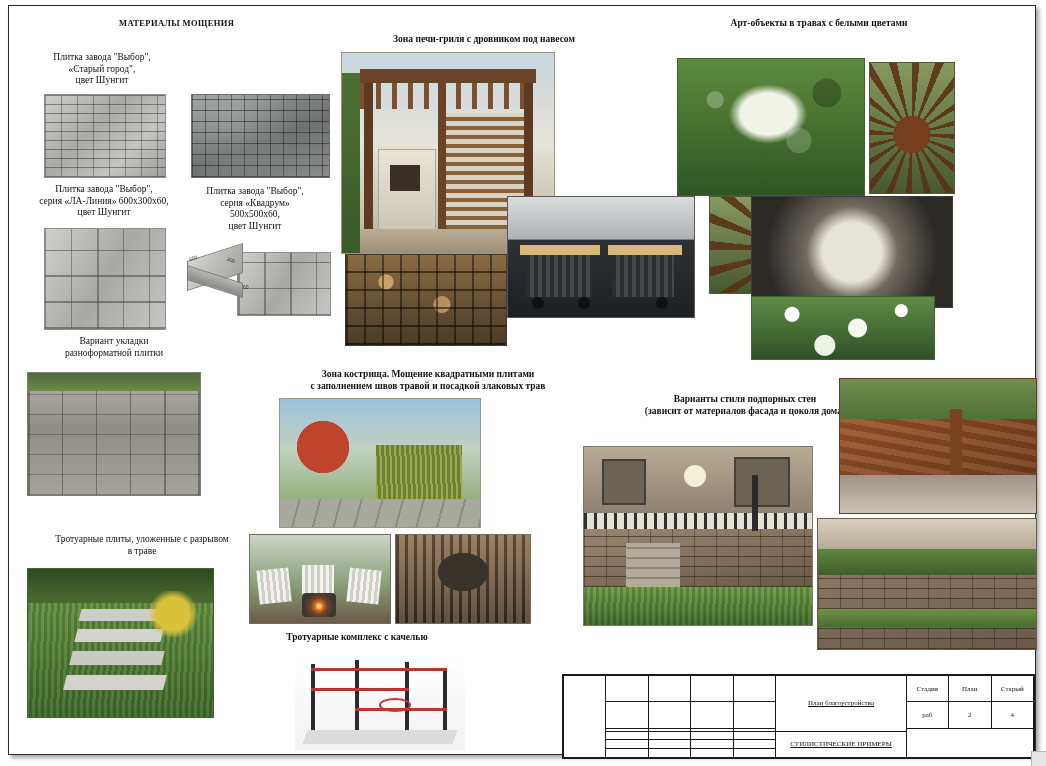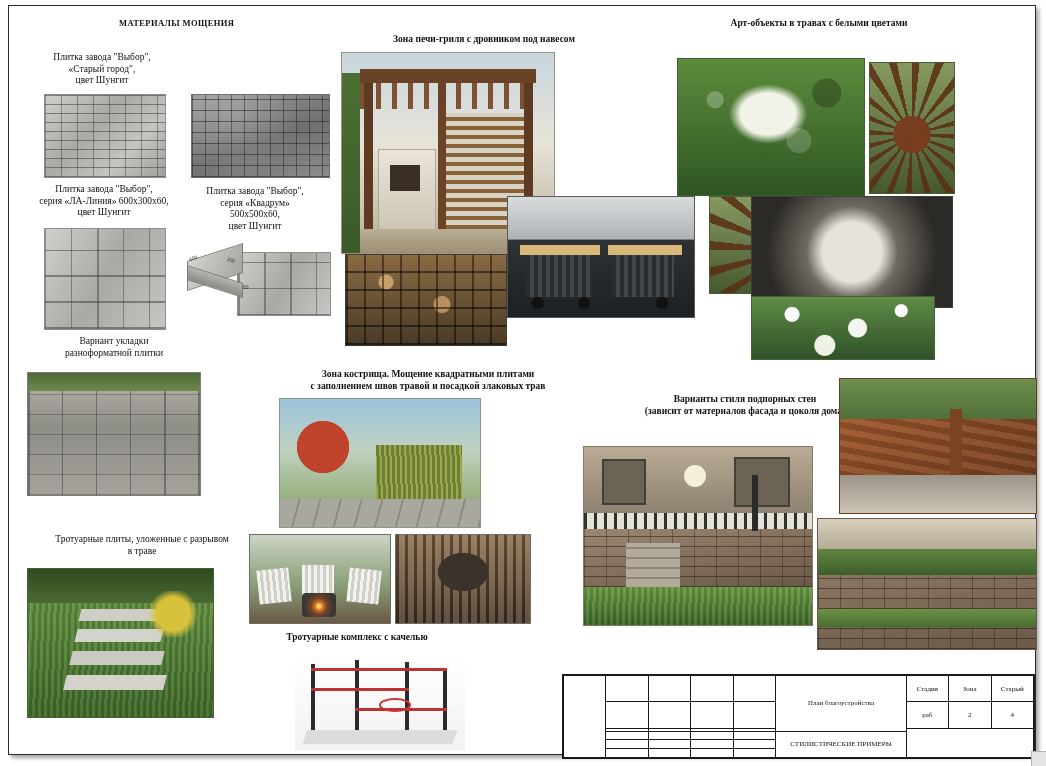--- a/index.html
+++ b/index.html
@@ -171,21 +171,21 @@
   #stamp table{border-collapse:collapse;width:100%;height:100%;table-layout:fixed;}
   #stamp td{
     border:0.7px solid #1a1a1a;
     font-size:7px;
     text-align:center;
     vertical-align:middle;
     font-family:"Liberation Serif", serif;
     color:#111;
     padding:0;
   }
-  .stamp-title{font-size:7.5px;}
+  .stamp-title{font-size:7.5px;text-decoration:underline;}
   .scroll-corner{
     position:absolute;right:0;bottom:0;width:14px;height:14px;background:#e6e6e6;border-left:1px solid #b5b5b5;border-top:1px solid #b5b5b5;
   }
 </style>
 </head>
 <body>
 
 <div id="sheet">
   <div id="frame">
 
@@ -332,21 +332,21 @@
       <table>
         <tbody>
             <tr>
           <td rowspan="6" style="width:9%;"></td>
           <td style="width:9%;"></td>
           <td style="width:9%;"></td>
           <td style="width:9%;"></td>
           <td style="width:9%;"></td>
           <td rowspan="3" style="width:28%;" class="stamp-title">План благоустройства</td>
           <td style="width:9%;">Стадия</td>
-          <td style="width:9%;">Зона</td>
+          <td style="width:9%;">План</td>
           <td style="width:9%;">Старый</td>
         </tr>
         <tr>
           <td></td>
           <td></td>
           <td></td>
           <td></td>
           <td>раб</td>
           <td>2</td>
           <td>4</td>

